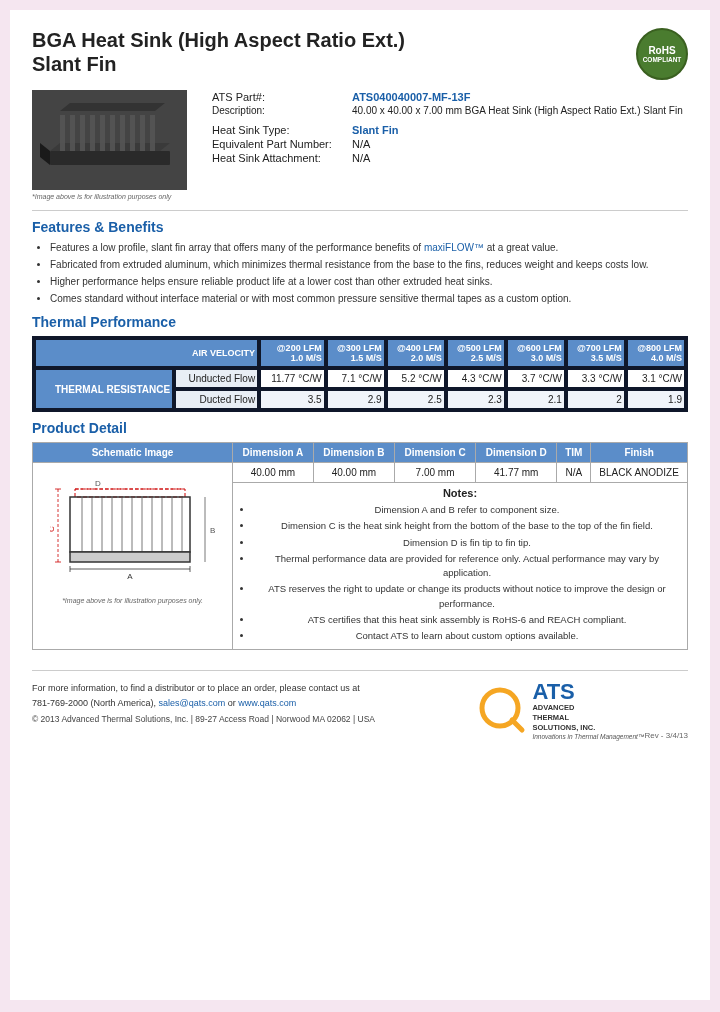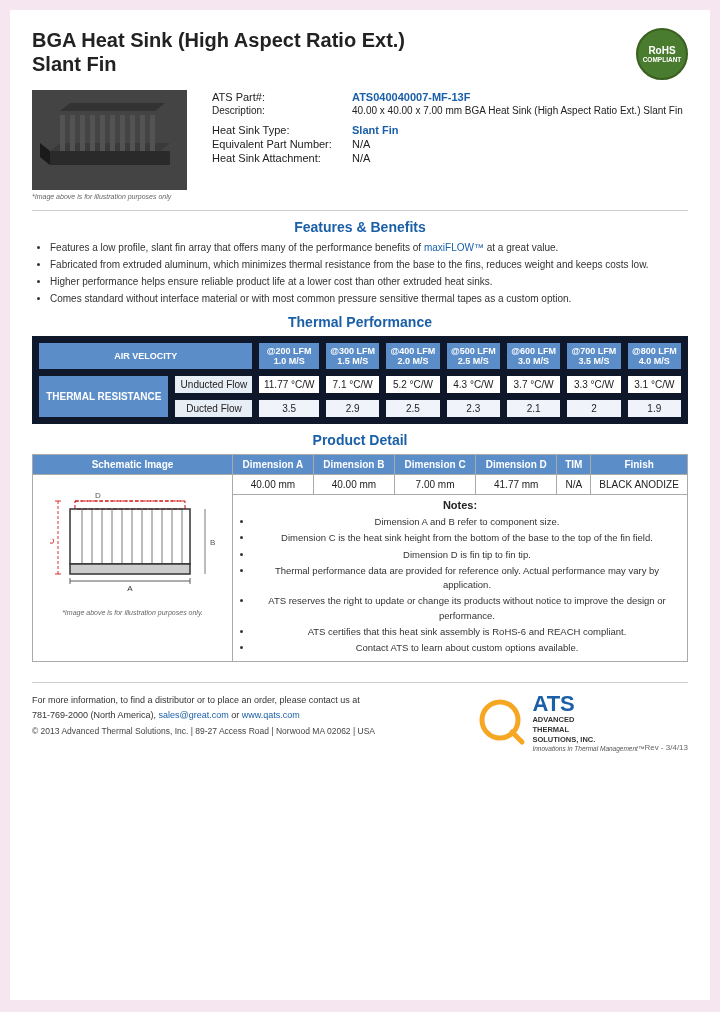--- a/index.html
+++ b/index.html
@@ -113,41 +113,40 @@
       margin: 6px 0;
     }
 
     
     .section-title {
       color: #1a5fa8;
       font-size: 14px;
       font-weight: bold;
       margin-bottom: 5px;
       margin-top: 8px;
-      text-align: center;
     }
     .features-list {
       padding-left: 18px;
       font-size: 10px;
       line-height: 1.5;
       color: #333;
     }
     .features-list li { margin-bottom: 2px; }
     .maxiflow { color: #1a5fa8; }
 
     
     .thermal-table {
       width: 100%;
       border-collapse: collapse;
       margin-top: 6px;
       font-size: 10px;
     }
     .thermal-table th, .thermal-table td {
-      border: 7px solid #0f172a;
-      text-align: center;
+      border: 4px solid #0f172a;
+      text-align: right;
       padding: 3px 2px;
     }
     .thermal-table .header-row th {
       background: #5b8dc9;
       color: white;
       font-size: 9px;
       font-weight: bold;
     }
     .thermal-table .air-vel-cell {
       background: #5b8dc9;
@@ -467,21 +466,21 @@
         </tr>
       </tbody>
     </table>
   </div>
 
   <div class="footer-area">
     <div>
       <div class="footer-contact">
         <span>For more information, to find a distributor or to place an order, please contact us at</span><br>
         <span>781-769-2000 (North America),</span>
-        <a href="#">sales@great.com</a>
+        <a href="#">sales@qats.com</a>
         <span> or </span>
         <a href="#">www.qats.com</a>
       </div>
       <div class="footer-copy">© 2013 Advanced Thermal Solutions, Inc.  |  89-27 Access Road  |  Norwood MA  02062  |  USA</div>
     </div>
     <div style="display:flex;flex-direction:row;align-items:flex-end;">
       <div class="ats-logo">
 
         <svg width="48" height="48" viewBox="0 0 48 48" xmlns="http://www.w3.org/2000/svg">
           <circle cx="22" cy="22" r="18" fill="none" stroke="#f5a623" stroke-width="5"></circle>

